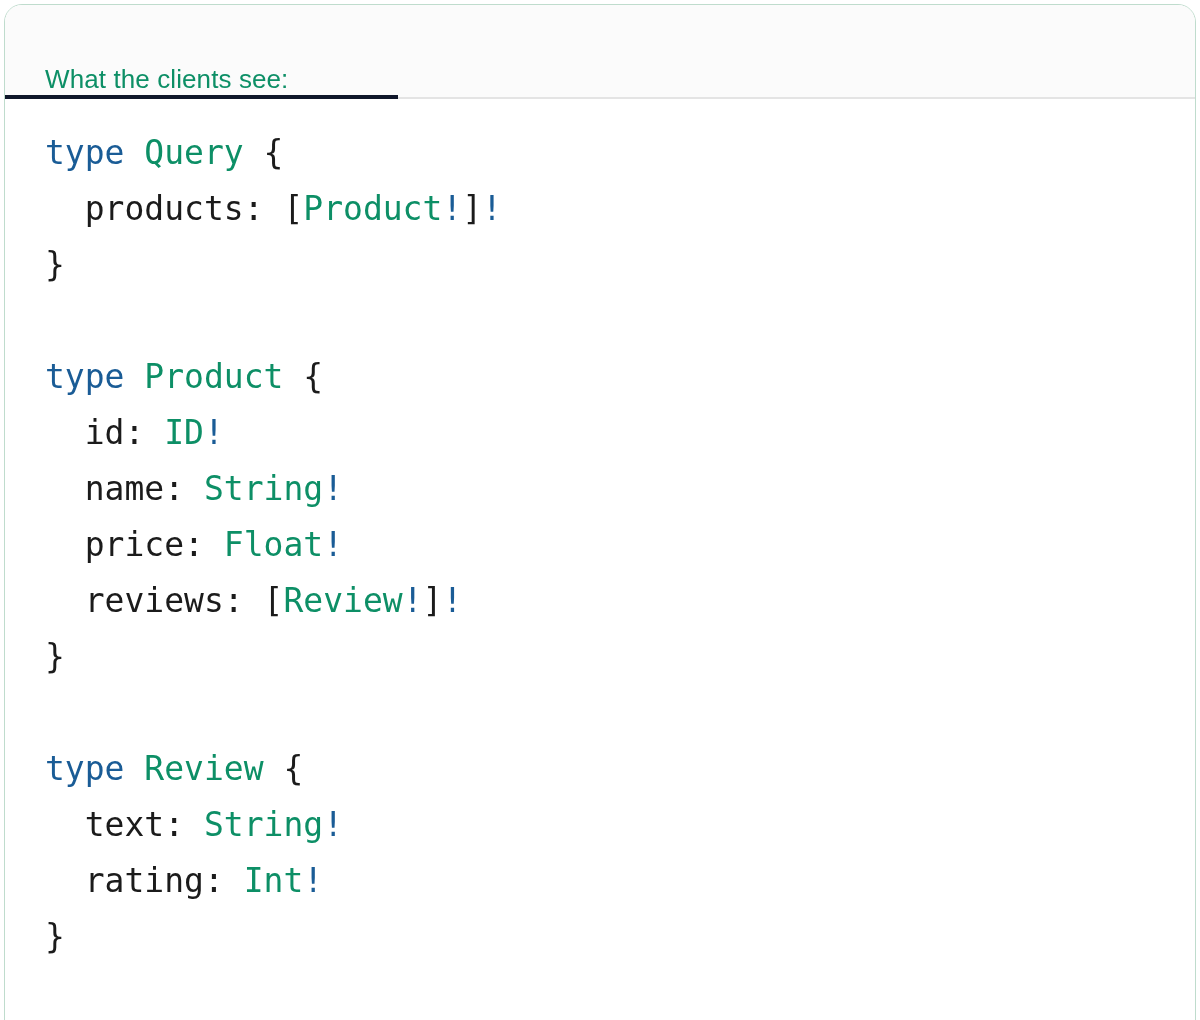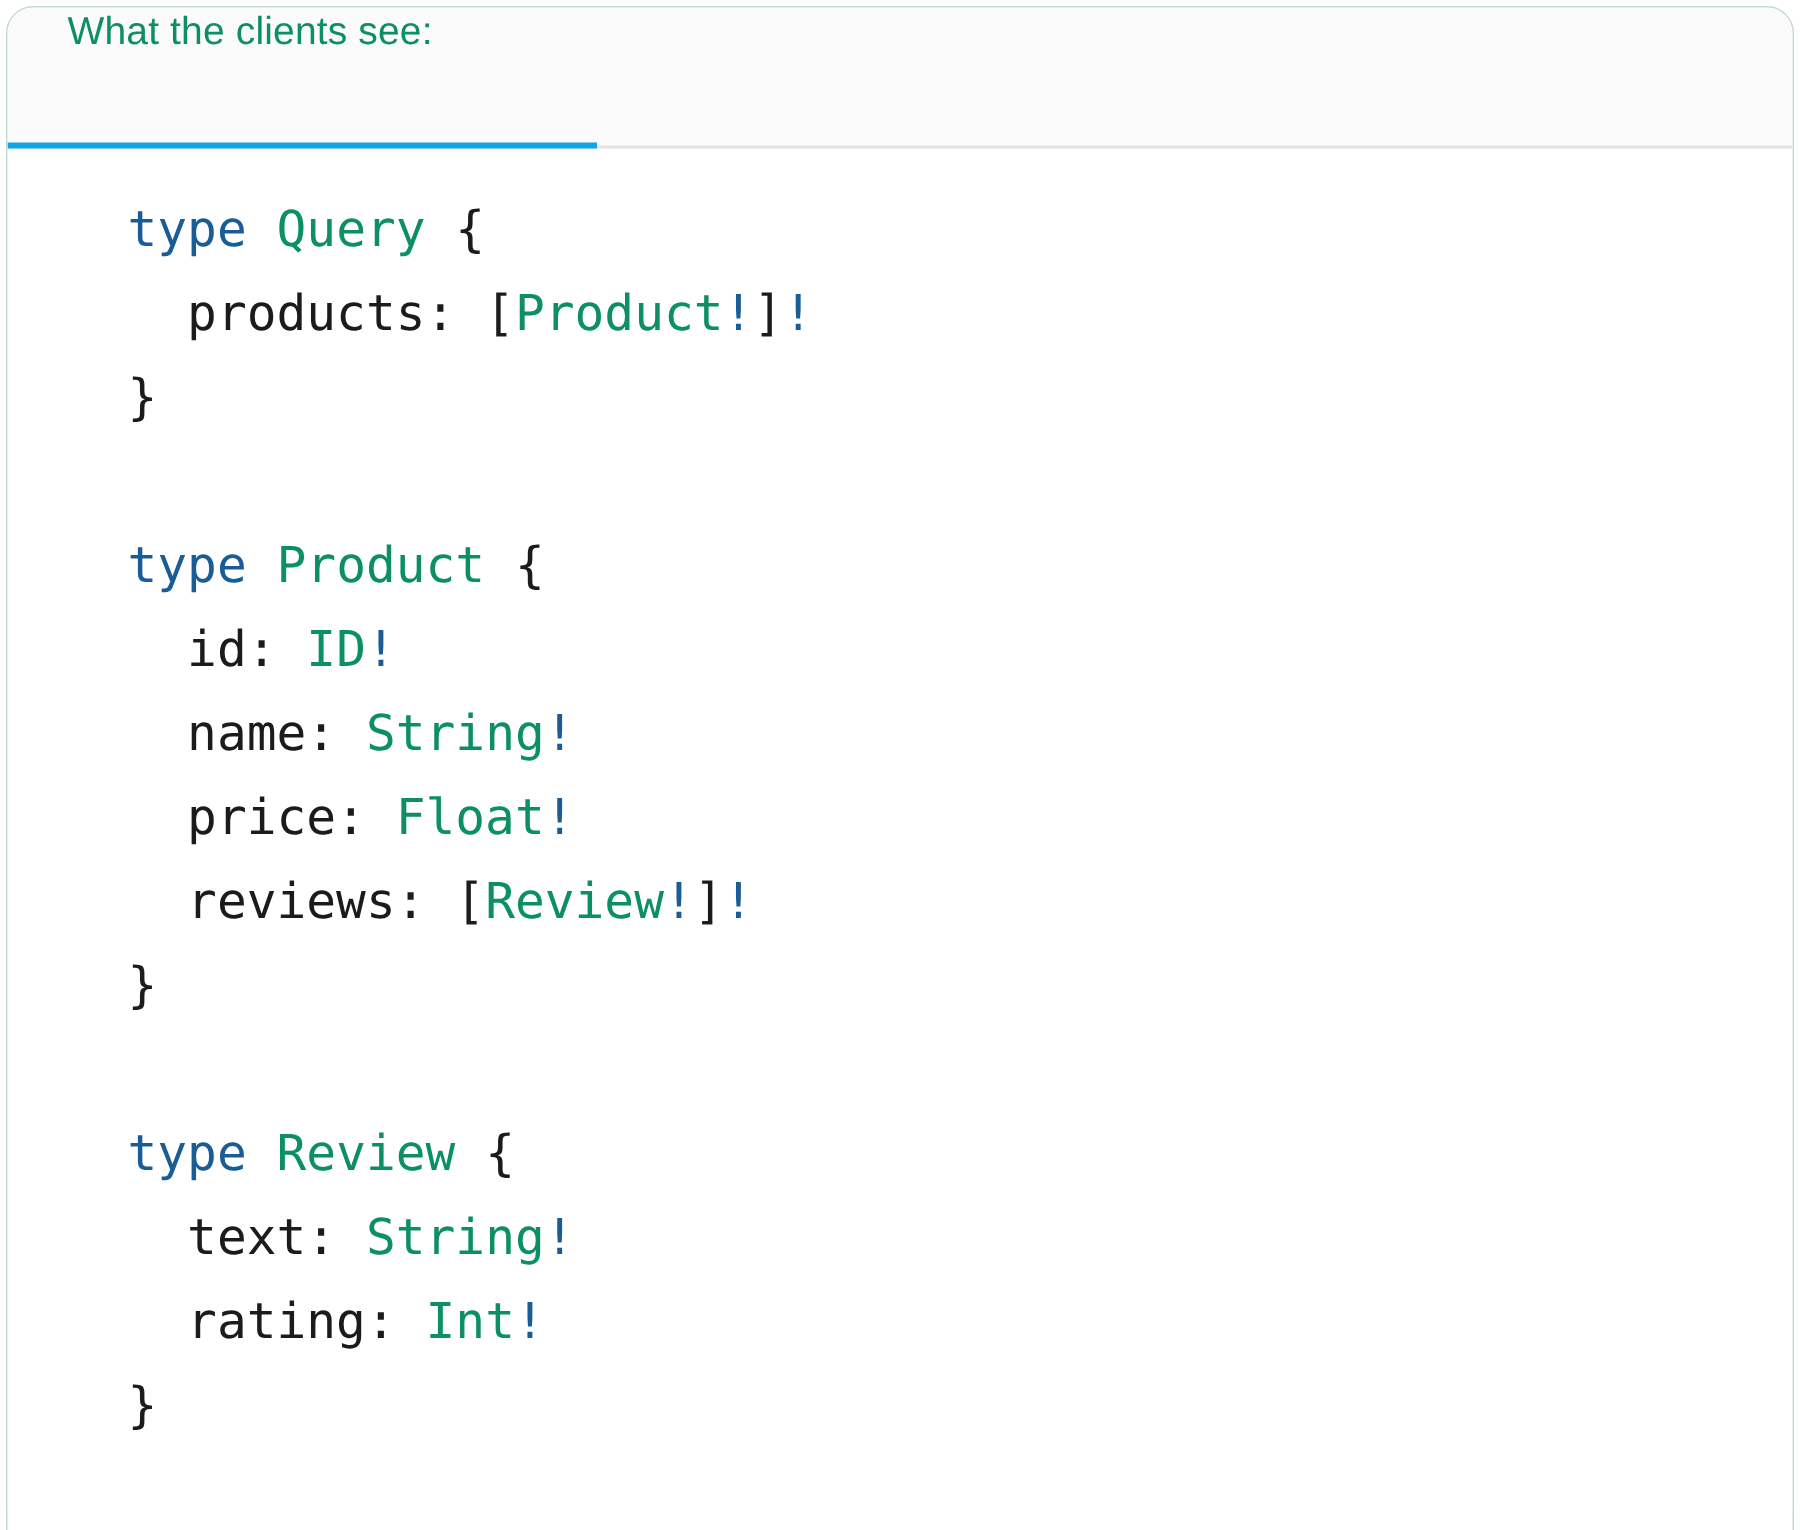--- a/index.html
+++ b/index.html
@@ -37,23 +37,23 @@
     box-sizing: border-box;
   }
   .tab {
     position: absolute;
     left: 0;
     top: 0;
     width: 393px;
     height: 94px;
     box-sizing: border-box;
     display: flex;
-    align-items: flex-start;
+    align-items: flex-end;
     padding-left: 40px;
-    border-bottom: 4px solid #0ea5e9;   
+    border-bottom: 4px solid #0f172a;   
   }
   .tab-label {
     font-family: "Liberation Sans", sans-serif;
     font-size: 26px;
     font-weight: 500;
     letter-spacing: 0.1px;
     color: #0d8f66;
     white-space: nowrap;
   }
 
@@ -67,21 +67,20 @@
     font-family: "DejaVu Sans Mono", "Liberation Mono", monospace;
     font-size: 33px;
     line-height: 56px;
     white-space: pre;
     color: #1b1b1b;
     letter-spacing: 0px;
   }
   .code-line {
     height: 56px;
     white-space: pre;
-    margin-left: 40px;
   }
   .code-line.blank { height: 56px; }
 
   
   .tok-kw    { color: #1a5c96; }   
   .tok-type  { color: #0d8f66; }   
   .tok-plain { color: #1b1b1b; }   
   .tok-bang  { color: #1a5c96; }   
 </style>
 </head>

